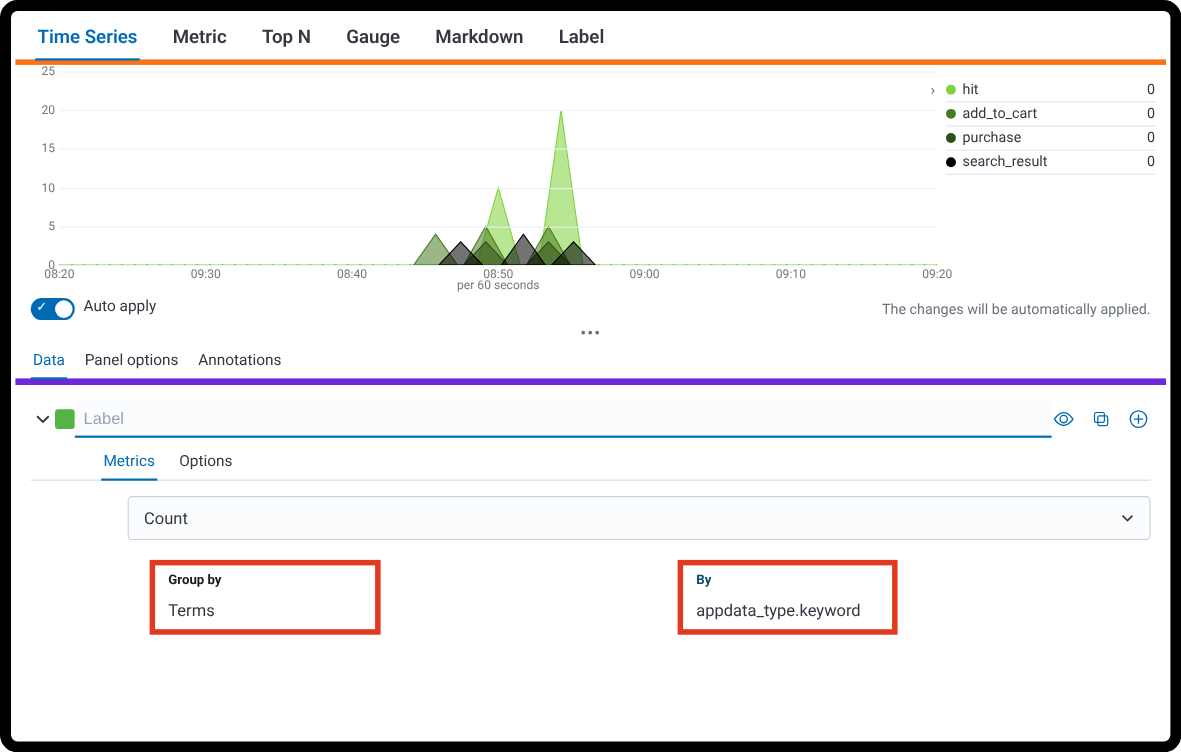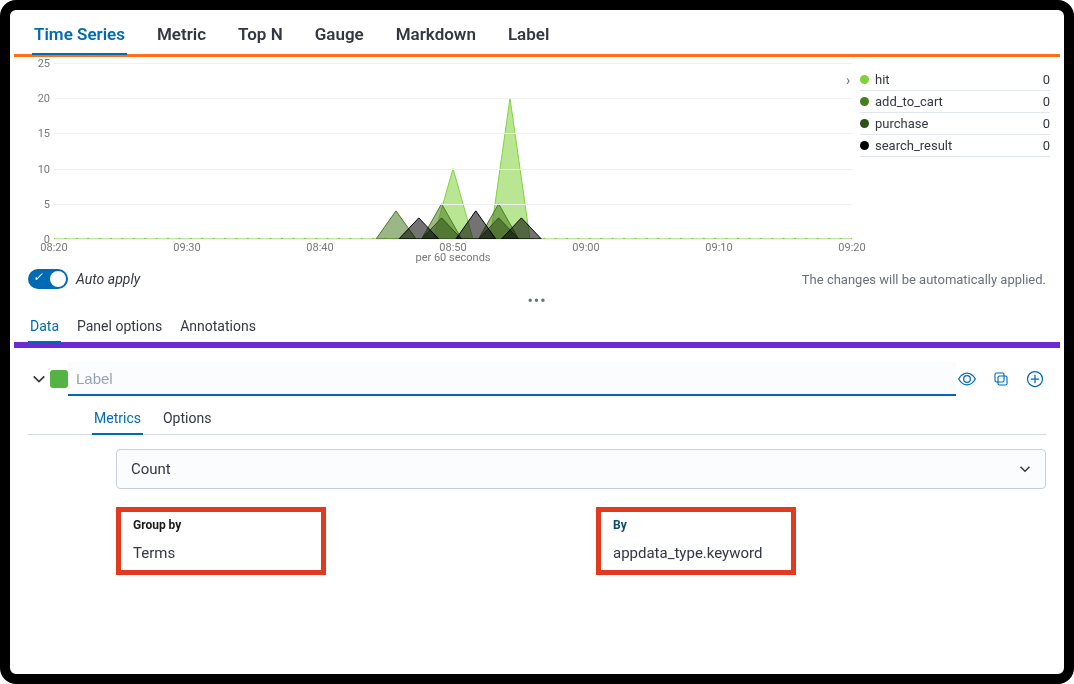--- a/index.html
+++ b/index.html
@@ -24,21 +24,21 @@
     inset: 4px;
     background: #fff;
     display: flex;
     flex-direction: column;
   }
   
   .tabs {
     display: flex;
     gap: 28px;
     padding: 6px 18px 0 18px;
-    border-bottom: 3px solid #f97316;
+    border-bottom: 5px solid #f97316;
     font-size: 17px;
   }
   .tab {
     padding: 4px 2px 10px 2px;
     cursor: pointer;
     color: #343741;
     font-weight: 600;
     position: relative;
   }
   .tab.active {
@@ -139,23 +139,21 @@
   
   .autorow {
     display: flex;
     align-items: center;
     justify-content: space-between;
     padding: 6px 14px 0 14px;
     font-size: 14px;
   }
   .auto-left {
     display: flex;
-    align-items: center;
     gap: 8px;
-    font-style: italic;
   }
   .switch {
     width: 40px; height: 20px;
     background: #006bb4;
     border-radius: 999px;
     position: relative;
   }
   .switch::after {
     content: "";
     position: absolute;
@@ -285,20 +283,21 @@
     display:flex;
     gap:40px;
     padding: 10px 10px 0 88px;
     min-height: 80px;
   }
   .group-cell { flex:1; position:relative; }
   .callout {
     border: 5px solid #e13a1f;
     padding: 2px 4px 6px 4px;
     background: transparent;
+    margin-left: 20px;
   }
   .callout-label {
     font-size:12px;
     font-weight:700;
     color:#1a1a1a;
     padding:4px 8px 0 8px;
   }
   .callout-label.blue { color:#0c4a6e; }
   .group-select {
     height: 40px;

